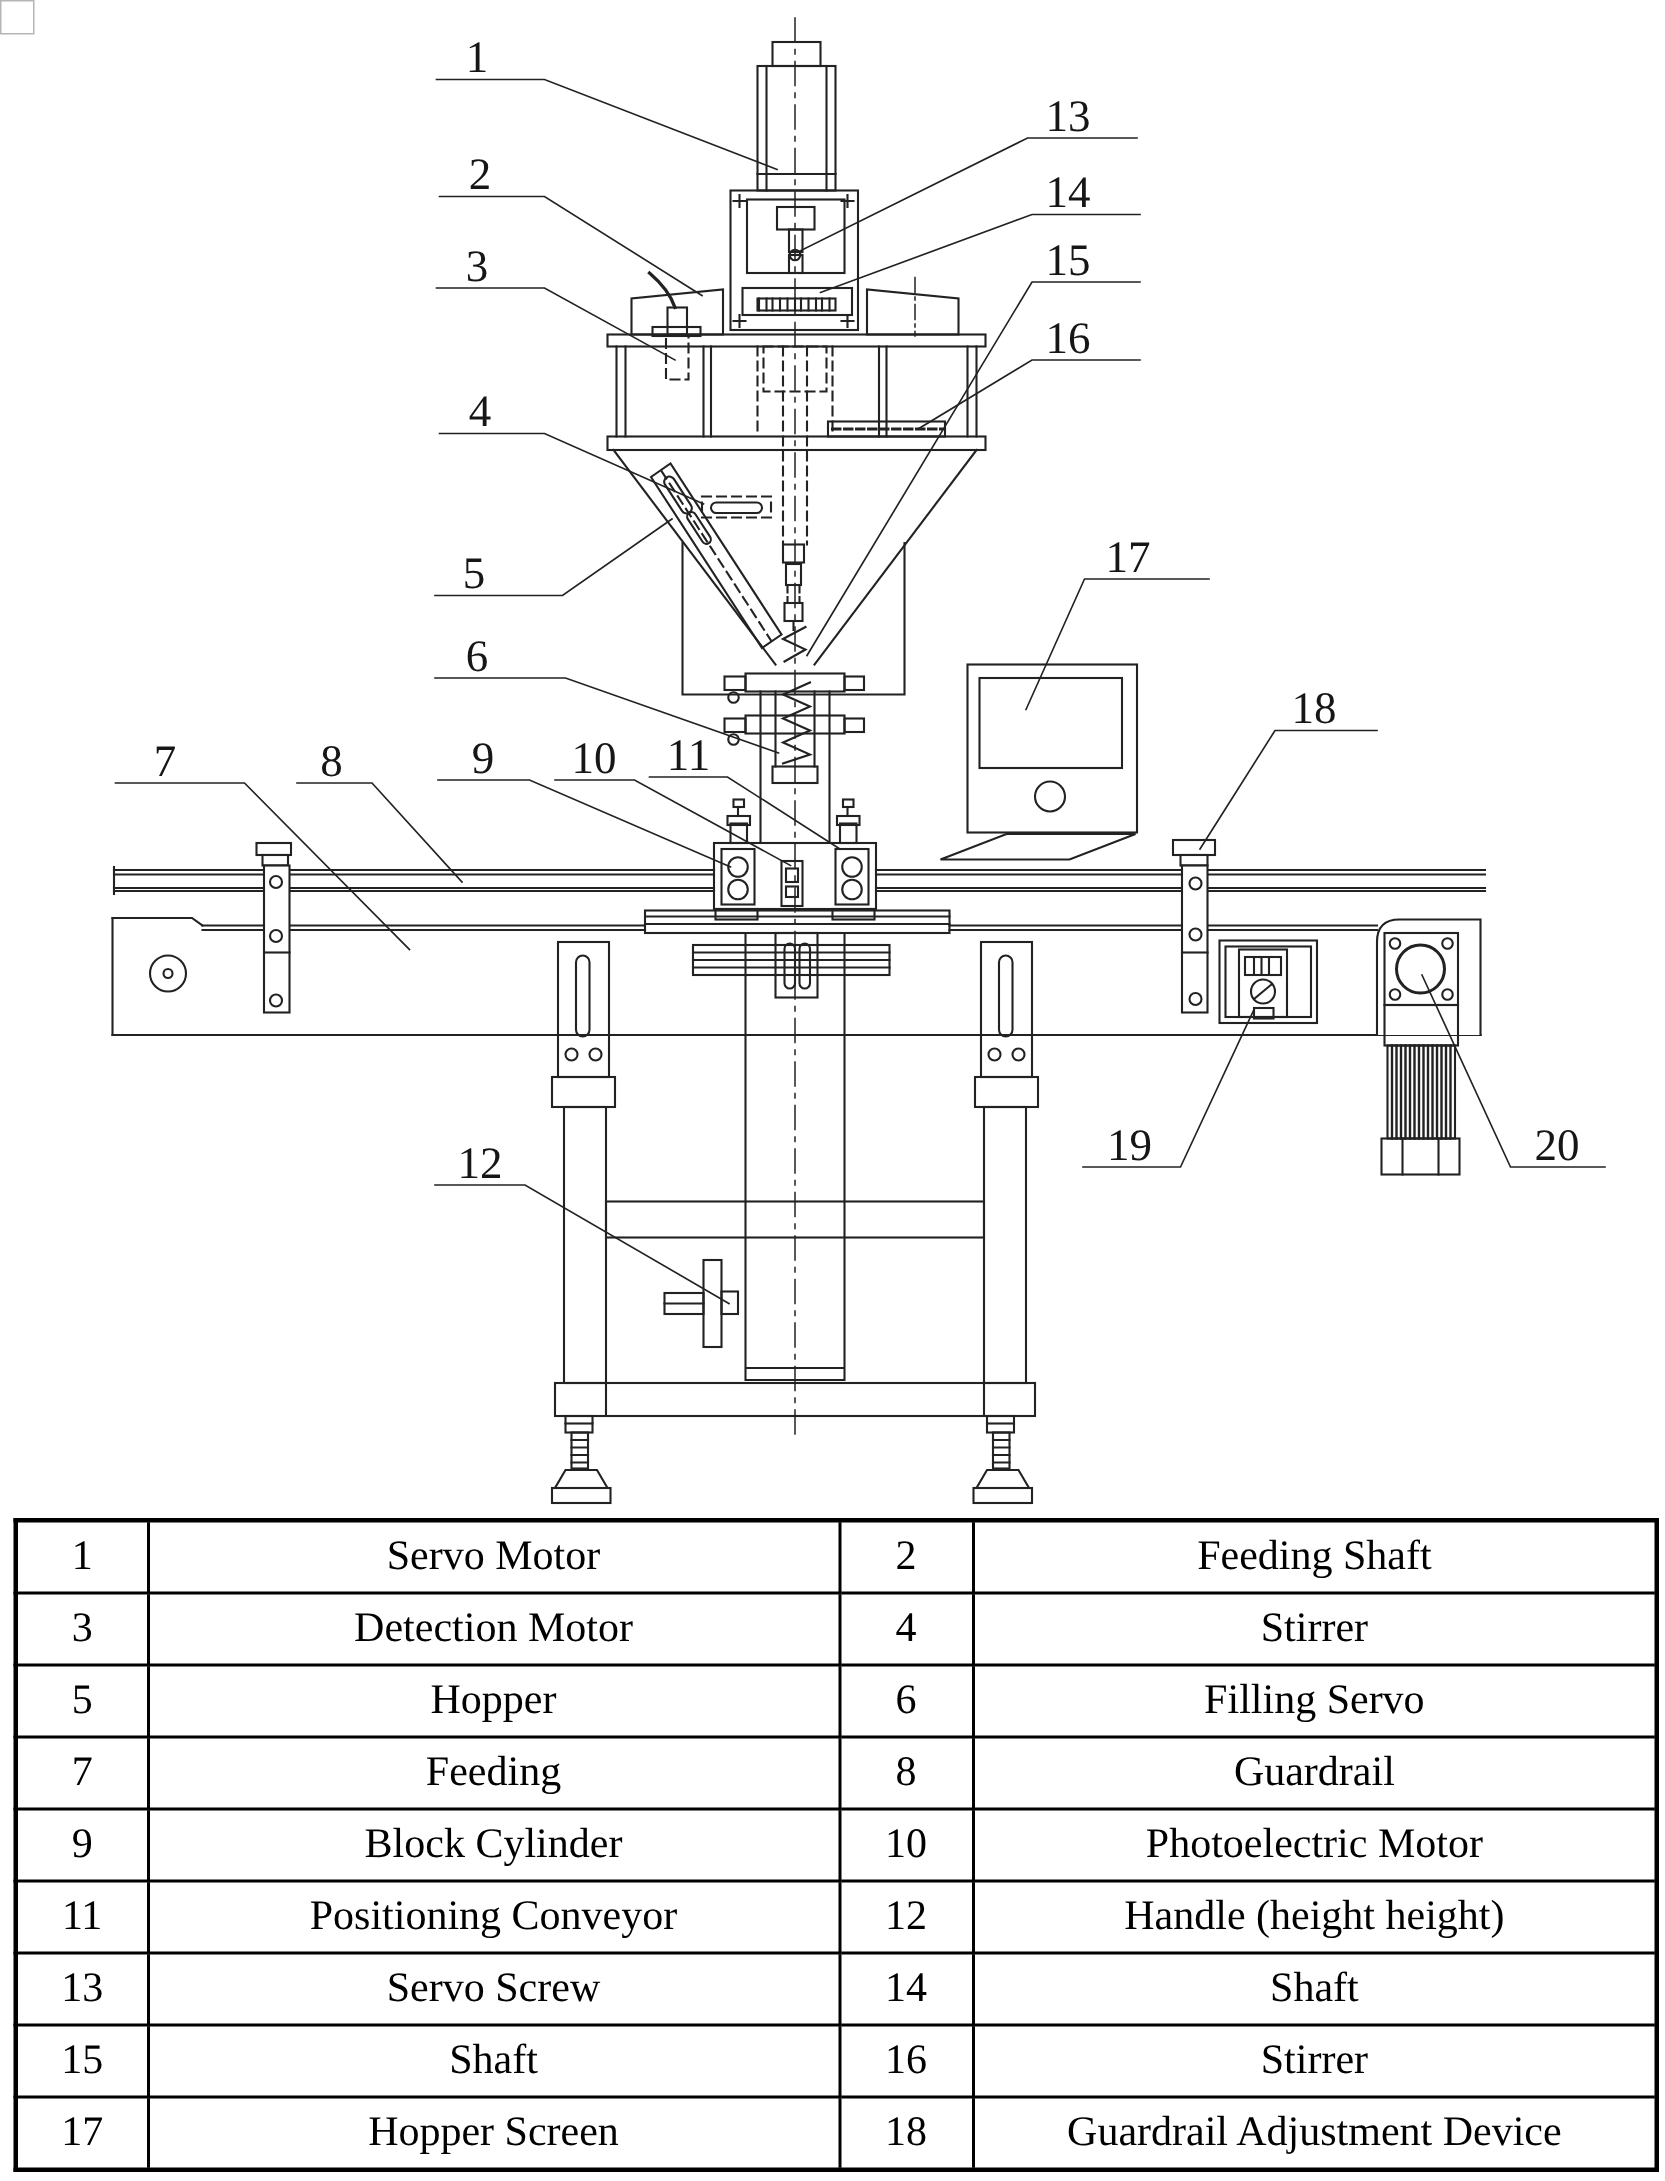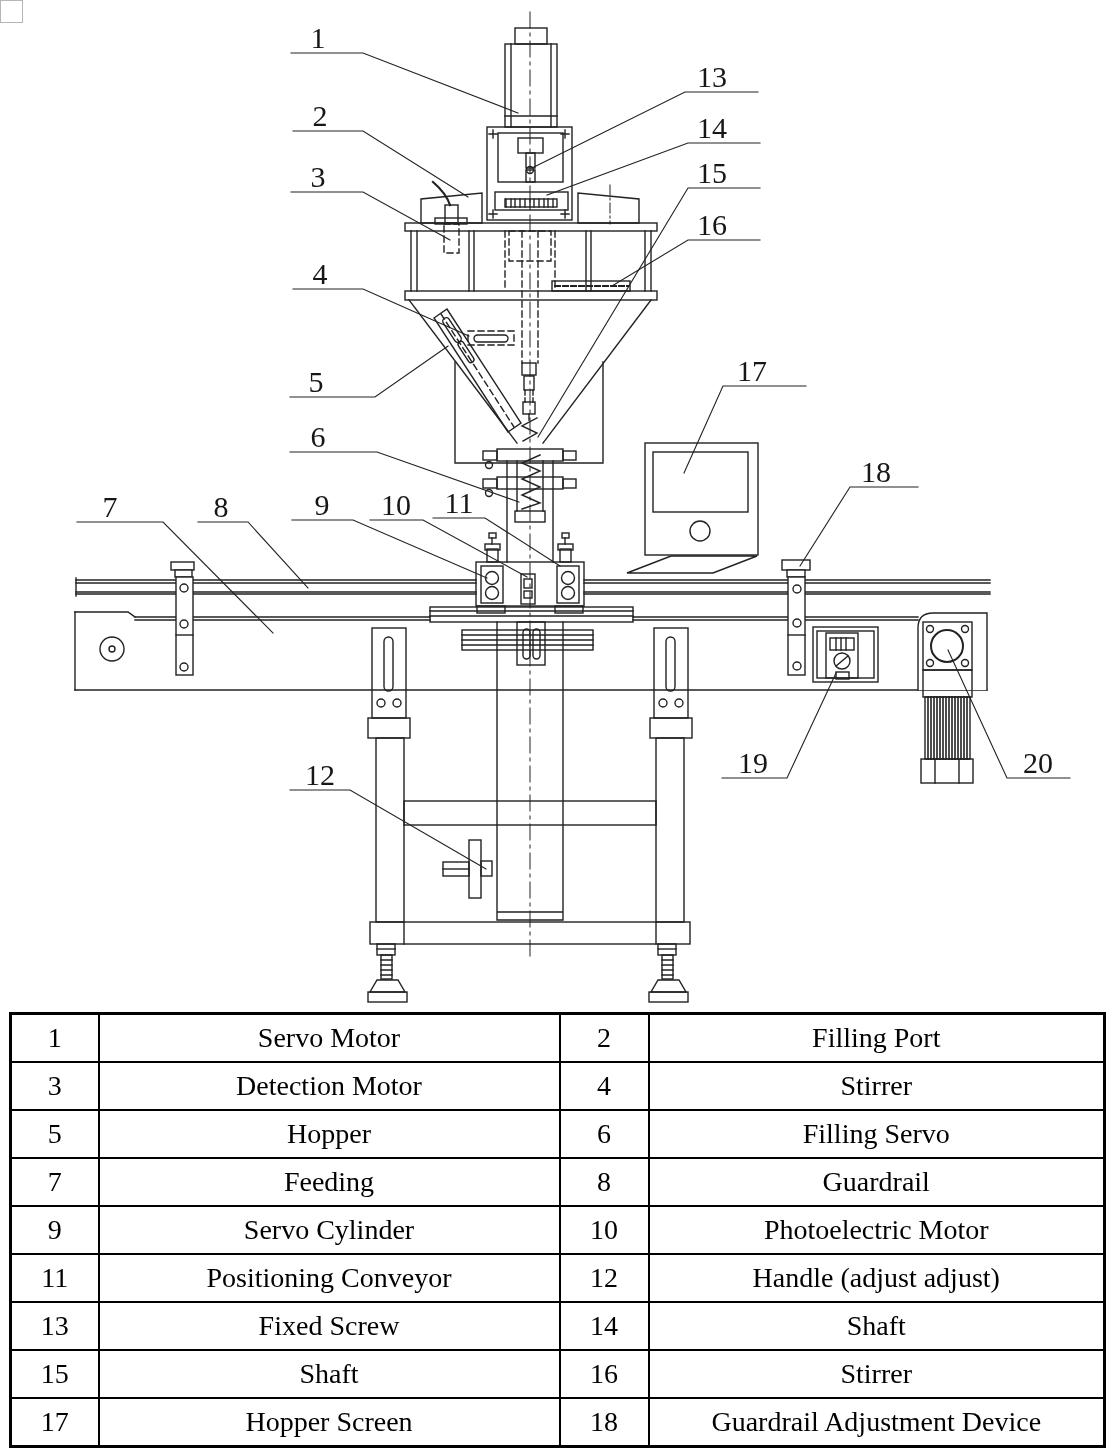--- a/index.html
+++ b/index.html
@@ -316,21 +316,21 @@
     <col style="width:88px">
       <col style="width:461px">
       <col style="width:89px">
       <col style="width:456px">
   </colgroup>
   <tbody>
     <tr>
       <td>1</td>
       <td>Servo Motor</td>
       <td>2</td>
-      <td>Filling Port</td>
+      <td>Feeding Shaft</td>
     </tr>
     <tr>
       <td>3</td>
       <td>Detection Motor</td>
       <td>4</td>
       <td>Stirrer</td>
     </tr>
     <tr>
       <td>5</td>
       <td>Hopper</td>
@@ -338,33 +338,33 @@
       <td>Filling Servo</td>
     </tr>
     <tr>
       <td>7</td>
       <td>Feeding</td>
       <td>8</td>
       <td>Guardrail</td>
     </tr>
     <tr>
       <td>9</td>
-      <td>Servo Cylinder</td>
+      <td>Block Cylinder</td>
       <td>10</td>
       <td>Photoelectric Motor</td>
     </tr>
     <tr>
       <td>11</td>
       <td>Positioning Conveyor</td>
       <td>12</td>
-      <td>Handle (adjust adjust)</td>
+      <td>Handle (height height)</td>
     </tr>
     <tr>
       <td>13</td>
-      <td>Fixed Screw</td>
+      <td>Servo Screw</td>
       <td>14</td>
       <td>Shaft</td>
     </tr>
     <tr>
       <td>15</td>
       <td>Shaft</td>
       <td>16</td>
       <td>Stirrer</td>
     </tr>
     <tr>

